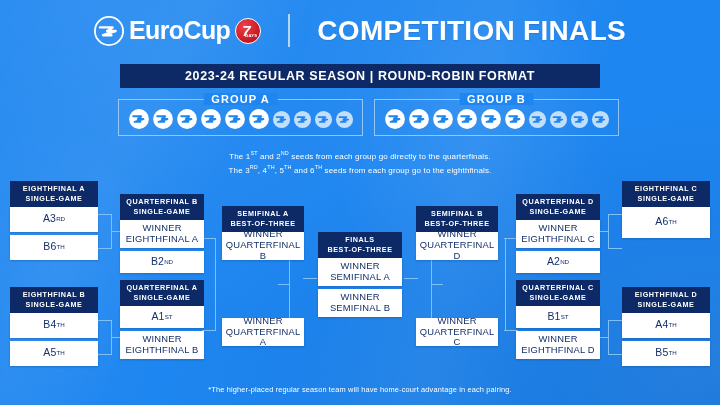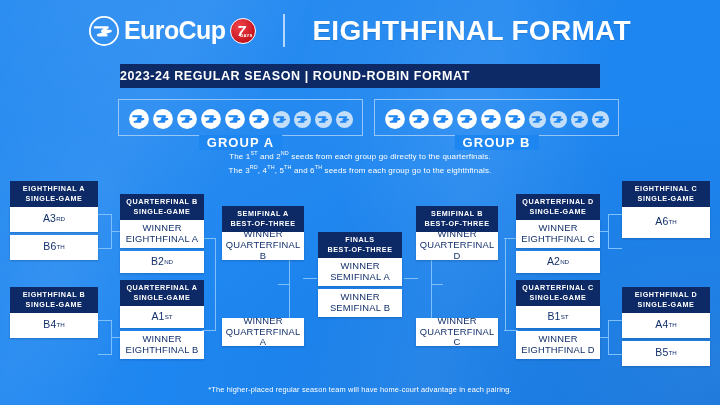--- a/index.html
+++ b/index.html
@@ -59,41 +59,40 @@
   #main-title {
     font-size: 28px; font-weight: bold; color: #ffffff;
     letter-spacing: 0.3px; white-space: nowrap;
     text-shadow: 0 1px 1px rgba(0,0,0,0.10);
   }
 
   
   #season-banner {
     position: absolute; left: 120px; top: 64px; width: 480px; height: 24px;
     background: #0E2A66;
-    display: flex; align-items: center; 
+    display: flex; align-items: center; justify-content: center;
   }
   #season-banner .txt {
     color: #fff; font-size: 12.5px; font-weight: bold; letter-spacing: 0.6px;
   }
 
   
   .group-box {
     position: absolute; top: 99px; height: 37px;
     border: 1px solid rgba(255,255,255,0.5);
     display: flex; align-items: center; justify-content: center;
   }
   #group-a-box { left: 118px; width: 245px; }
   #group-b-box { left: 374px; width: 245px; }
   .group-label {
     position: absolute; top: -7px; left: 50%; transform: translateX(-50%);
     background: #1E86F0;
     padding: 0 8px;
-    color: #ffffff; font-size: 13px; font-weight: bold; letter-spacing: 1.1px;
+    color: #ffffff; font-size: 11px; font-weight: bold; letter-spacing: 1.1px;
     white-space: nowrap;
-    margin-top: 42px;
   }
   .team-row { display: flex; align-items: center; gap: 2px; margin-top: 3px; }
   .team-logo { display:block; }
   .team-logo.big { width: 22px; height: 22px; opacity: 1; }
   .team-logo.small { width: 19px; height: 19px; opacity: 0.72; }
 
   
   #explain {
     position: absolute; left: 0; top: 148px; width: 720px;
     text-align: center; color: #ffffff;
@@ -145,21 +144,21 @@
         <circle cx="50" cy="50" r="47" fill="none" stroke="#ffffff" stroke-width="6"></circle>
         <path d="M20 38 H62 L44 50 H72 L30 64 H58" fill="none" stroke="#ffffff" stroke-width="8" stroke-linecap="round" stroke-linejoin="round"></path>
       </svg>
       <span class="wordmark">EuroCup</span>
       <span class="badge7">
         <span class="seven">7</span>
         <span class="days">DAYS</span>
       </span>
     </div>
     <div class="divider-v"></div>
-    <div id="main-title">EIGHTHFINAL FORMAT</div>
+    <div id="main-title">COMPETITION FINALS</div>
   </div>
 
   <div id="season-banner">
     <span class="txt">2023-24 REGULAR SEASON  |  ROUND-ROBIN FORMAT</span>
   </div>
 
   <div class="group-box" id="group-a-box">
     <span class="group-label">GROUP A</span>
     <div class="team-row" id="group-a-teams">
         <svg viewBox="0 0 100 100" class="team-logo big">
@@ -317,20 +316,24 @@
 
   <div class="node" style="left:10px; top:287px; width:88px;">
     <div class="node-hdr">
       <div>EIGHTHFINAL B</div>
       <div>SINGLE-GAME</div>
     </div>
     <div class="slot" style="height:25px;">
       <span>B4</span>
         <sup>TH</sup>
     </div>
+    <div class="slot" style="height:25px;">
+      <span>A5</span>
+        <sup>TH</sup>
+    </div>
   </div>
 
   <div class="node" style="left:120px; top:194px; width:84px;">
     <div class="node-hdr">
       <div>QUARTERFINAL B</div>
       <div>SINGLE-GAME</div>
     </div>
     <div class="slot two-line" style="height:28px; flex-direction:column;">
       <span>WINNER</span>
       <span>EIGHTHFINAL A</span>

